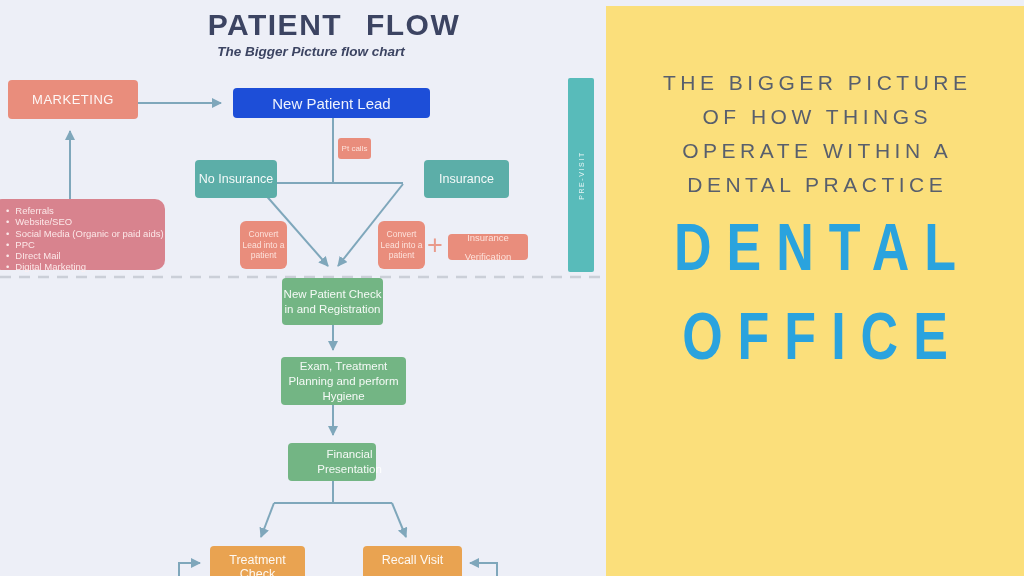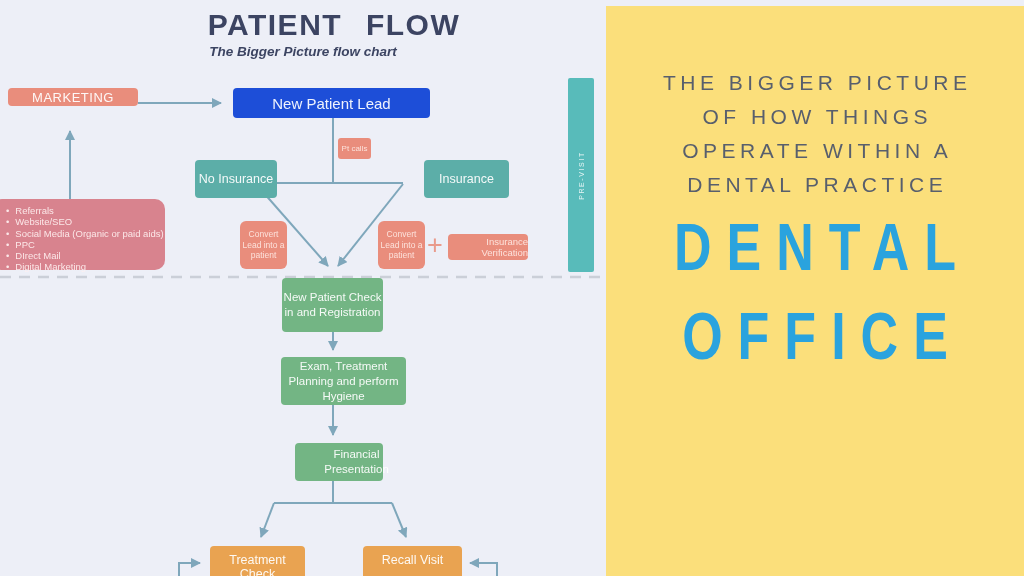--- a/index.html
+++ b/index.html
@@ -10,48 +10,48 @@
 
   
   .left-panel { position: absolute; left: 0; top: 0; width: 606px; height: 576px; background: #EDEFF7; overflow: hidden; }
 
   .fc-title {
     position: absolute; left: 0; top: 8px; width: 668px; text-align: center;
     font-size: 30px; font-weight: bold; letter-spacing: 1.5px; word-spacing: 14px;
     color: #3C4462;
   }
   .fc-subtitle {
-    position: absolute; left: 0; top: 44px; width: 606px; text-align: center;
+    position: absolute; left: 8px; top: 44px; width: 606px; text-align: center;
     font-size: 13.5px; font-weight: bold; font-style: italic; color: #3C4462;
   }
 
   .connectors { position: absolute; left: 0; top: 0; width: 606px; height: 576px; }
 
   .node {
     position: absolute; display: flex; align-items: center; justify-content: center;
     text-align: center; color: rgba(255,255,255,0.93); border-radius: 4px;
   }
   .salmon { background: #E98D7C; }
   .blue   { background: #1d4ed8; }
   .teal   { background: #5CAEA8; margin-left: 21px; }
   .green  { background: #73B584; }
   .orange { background: #E9A351; }
 
-  .n-marketing { left: 8px; top: 88px; width: 130px; height: 18px; font-size: 13px; letter-spacing: 0.5px; }
+  .n-marketing { left: 8px; top: 80px; width: 130px; height: 39px; font-size: 13px; letter-spacing: 0.5px; }
   .n-npl       { left: 233px; top: 88px; width: 197px; height: 30px; font-size: 15px; }
   .n-ptcalls   { left: 338px; top: 138px; width: 33px; height: 21px; font-size: 8px; line-height: 9px; border-radius: 3px; color: rgba(255,235,230,0.9); }
   .n-noins     { left: 174px; top: 160px; width: 82px; height: 38px; font-size: 12.5px; }
   .n-ins       { left: 403px; top: 160px; width: 85px; height: 38px; font-size: 12.5px; align-items: center; }
   .n-convert-l { left: 240px; top: 221px; width: 47px; height: 48px; font-size: 8.5px; line-height: 10.5px; border-radius: 6px; color: rgba(255,235,230,0.9); padding: 2px; }
   .n-convert-r { left: 378px; top: 221px; width: 47px; height: 48px; font-size: 8.5px; line-height: 10.5px; border-radius: 6px; color: rgba(255,235,230,0.9); padding: 2px; }
   .n-plus      { position: absolute; left: 425px; top: 230px; width: 20px; height: 30px; display: flex; align-items: center; justify-content: center; color: #E99B8C; font-size: 27px; font-weight: 300; }
-  .n-insverif  { left: 448px; top: 234px; width: 80px; height: 26px; font-size: 9.5px; line-height: 11px; color: rgba(255,235,230,0.9); text-align: right; }
-  .n-checkin   { left: 282px; top: 278px; width: 101px; height: 54px; font-size: 11.5px; line-height: 15px; }
+  .n-insverif  { left: 448px; top: 234px; width: 80px; height: 26px; font-size: 9.5px; line-height: 19px; color: rgba(255,235,230,0.9); }
+  .n-checkin   { left: 282px; top: 278px; width: 101px; height: 47px; font-size: 11.5px; line-height: 15px; }
   .n-exam      { left: 281px; top: 357px; width: 125px; height: 48px; font-size: 11.5px; line-height: 15px; }
-  .n-financial { left: 295px; top: 443px; width: 88px; height: 38px; font-size: 11.5px; line-height: 15px; padding-left: 35px; }
+  .n-financial { left: 288px; top: 443px; width: 88px; height: 38px; font-size: 11.5px; line-height: 15px; padding-left: 35px; }
   .n-treat     { left: 210px; top: 546px; width: 95px; height: 34px; font-size: 12.5px; align-items: flex-start; padding-top: 7px; }
   .n-recall    { left: 363px; top: 546px; width: 99px; height: 34px; font-size: 12.5px; align-items: flex-start; padding-top: 7px; }
 
   .n-bullets {
     position: absolute; left: -8px; top: 199px; width: 173px; height: 71px;
     background: #D8838E; border-radius: 10px; color: rgba(255,240,240,0.92);
     padding: 6px 4px 4px 14px;
   }
   .n-bullets ul { list-style: none; }
   .n-bullets li { font-size: 9.5px; line-height: 11.3px; white-space: nowrap; }

